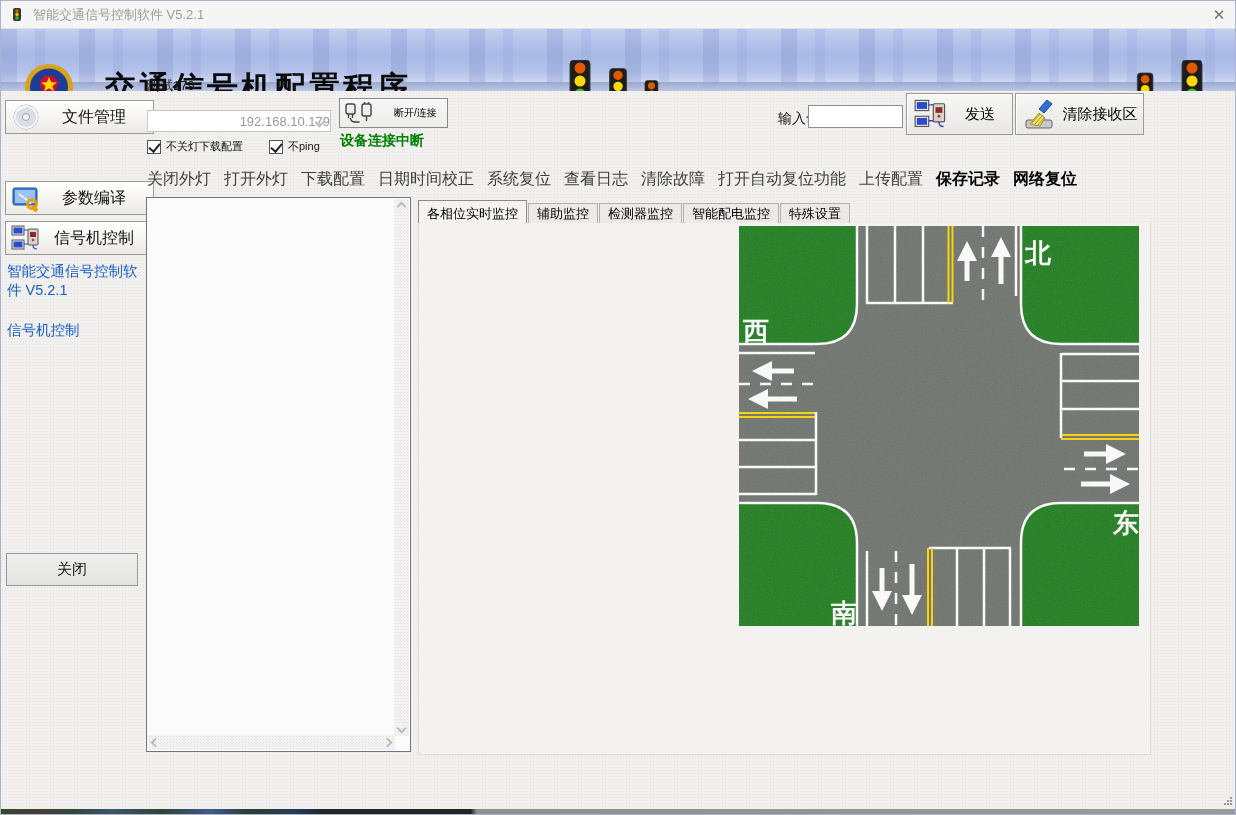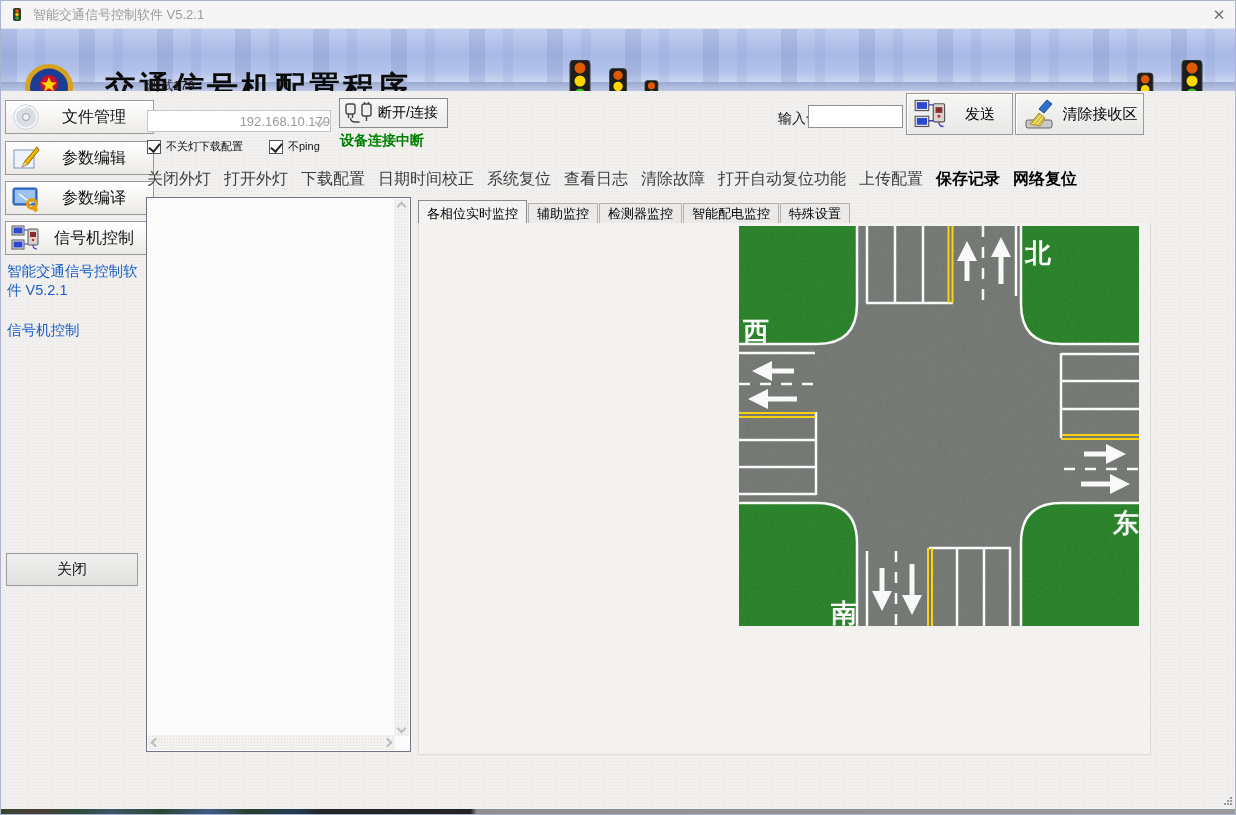--- a/index.html
+++ b/index.html
@@ -82,21 +82,21 @@
     content:""; position:absolute; left:3px; top:0px; width:5px; height:9px;
     border-right:2px solid #222; border-bottom:2px solid #222; transform:rotate(40deg);
   }
   .checkrow .lbl { font-size:11px; color:#111; font-weight:normal; }
   .btn-connect {
     position:absolute; left:338px; top:97px; width:109px; height:30px;
     border:1px solid #8a8a8a; background:linear-gradient(180deg,#f8f8f8,#ececea);
     display:flex; align-items:center; cursor:pointer;
   }
   .btn-connect .icon { margin-left:4px; width:30px; height:24px; }
-  .btn-connect .lbl { font-size:14px; color:#000; margin-left:4px; }
+  .btn-connect .lbl { font-size:10px; color:#000; margin-left:20px; }
   .conn-status { position:absolute; left:339px; top:131px; font-size:14px; font-weight:bold; }
   
   .cmd-label { position:absolute; left:737px; top:109px; font-size:14px; color:#111;margin-left:40px; }
   .cmd-input {
     position:absolute; left:807px; top:104px; width:95px; height:23px;
     border:1px solid #8f8f8f; background:#fff; font-size:13px; padding:0 4px;
     font-family:"Liberation Sans","DejaVu Sans",sans-serif;
   }
   .big-btn {
     position:absolute; top:92px; height:42px;
@@ -214,28 +214,20 @@
   </div>
 
   <div class="side-btn" style="top:99px">
     <svg class="icon" viewBox="0 0 30 28">
       <circle cx="15" cy="14" r="12" fill="#d9dde4" stroke="#9aa2b2"></circle>
       <circle cx="15" cy="14" r="11" fill="none" stroke="#f3f5f8" stroke-width="2"></circle>
       <circle cx="15" cy="14" r="3.5" fill="#f0f2f5" stroke="#9aa2b2"></circle>
       <path d="M6 8 a11 11 0 0 1 8 -4" stroke="#ffffff" stroke-width="2.4" fill="none"></path>
     </svg>
     <span class="lbl">文件管理</span>
-  </div>
-  <div class="side-btn" style="top:140px">
-    <svg class="icon" viewBox="0 0 30 28">
-      <rect x="3" y="6" width="20" height="18" fill="#eef4fb" stroke="#7d96c0"></rect>
-      <path d="M26 3 L14 17 l-3 6 6-3 L28 6 z" fill="#f2b600" stroke="#8a6a00"></path>
-      <path d="M11 23 l2.5-4.8 2.3 2.3z" fill="#e8cfa0"></path>
-    </svg>
-    <span class="lbl">参数编辑</span>
   </div>
   <div class="side-btn" style="top:180px">
     <svg class="icon" viewBox="0 0 30 28">
       <rect x="2" y="4" width="24" height="17" rx="2" fill="#3d7bd6" stroke="#24549c"></rect>
       <rect x="4" y="6" width="20" height="13" fill="#9cc3f0"></rect>
       <path d="M8 10 l8 6 M16 16 l4 4" stroke="#fff" stroke-width="1.5"></path>
       <circle cx="21" cy="20" r="4.5" fill="none" stroke="#e8a000" stroke-width="3"></circle>
       <rect x="22" y="21" width="7" height="4" transform="rotate(40 22 21)" fill="#e8a000"></rect>
     </svg>
     <span class="lbl">参数编译</span>

